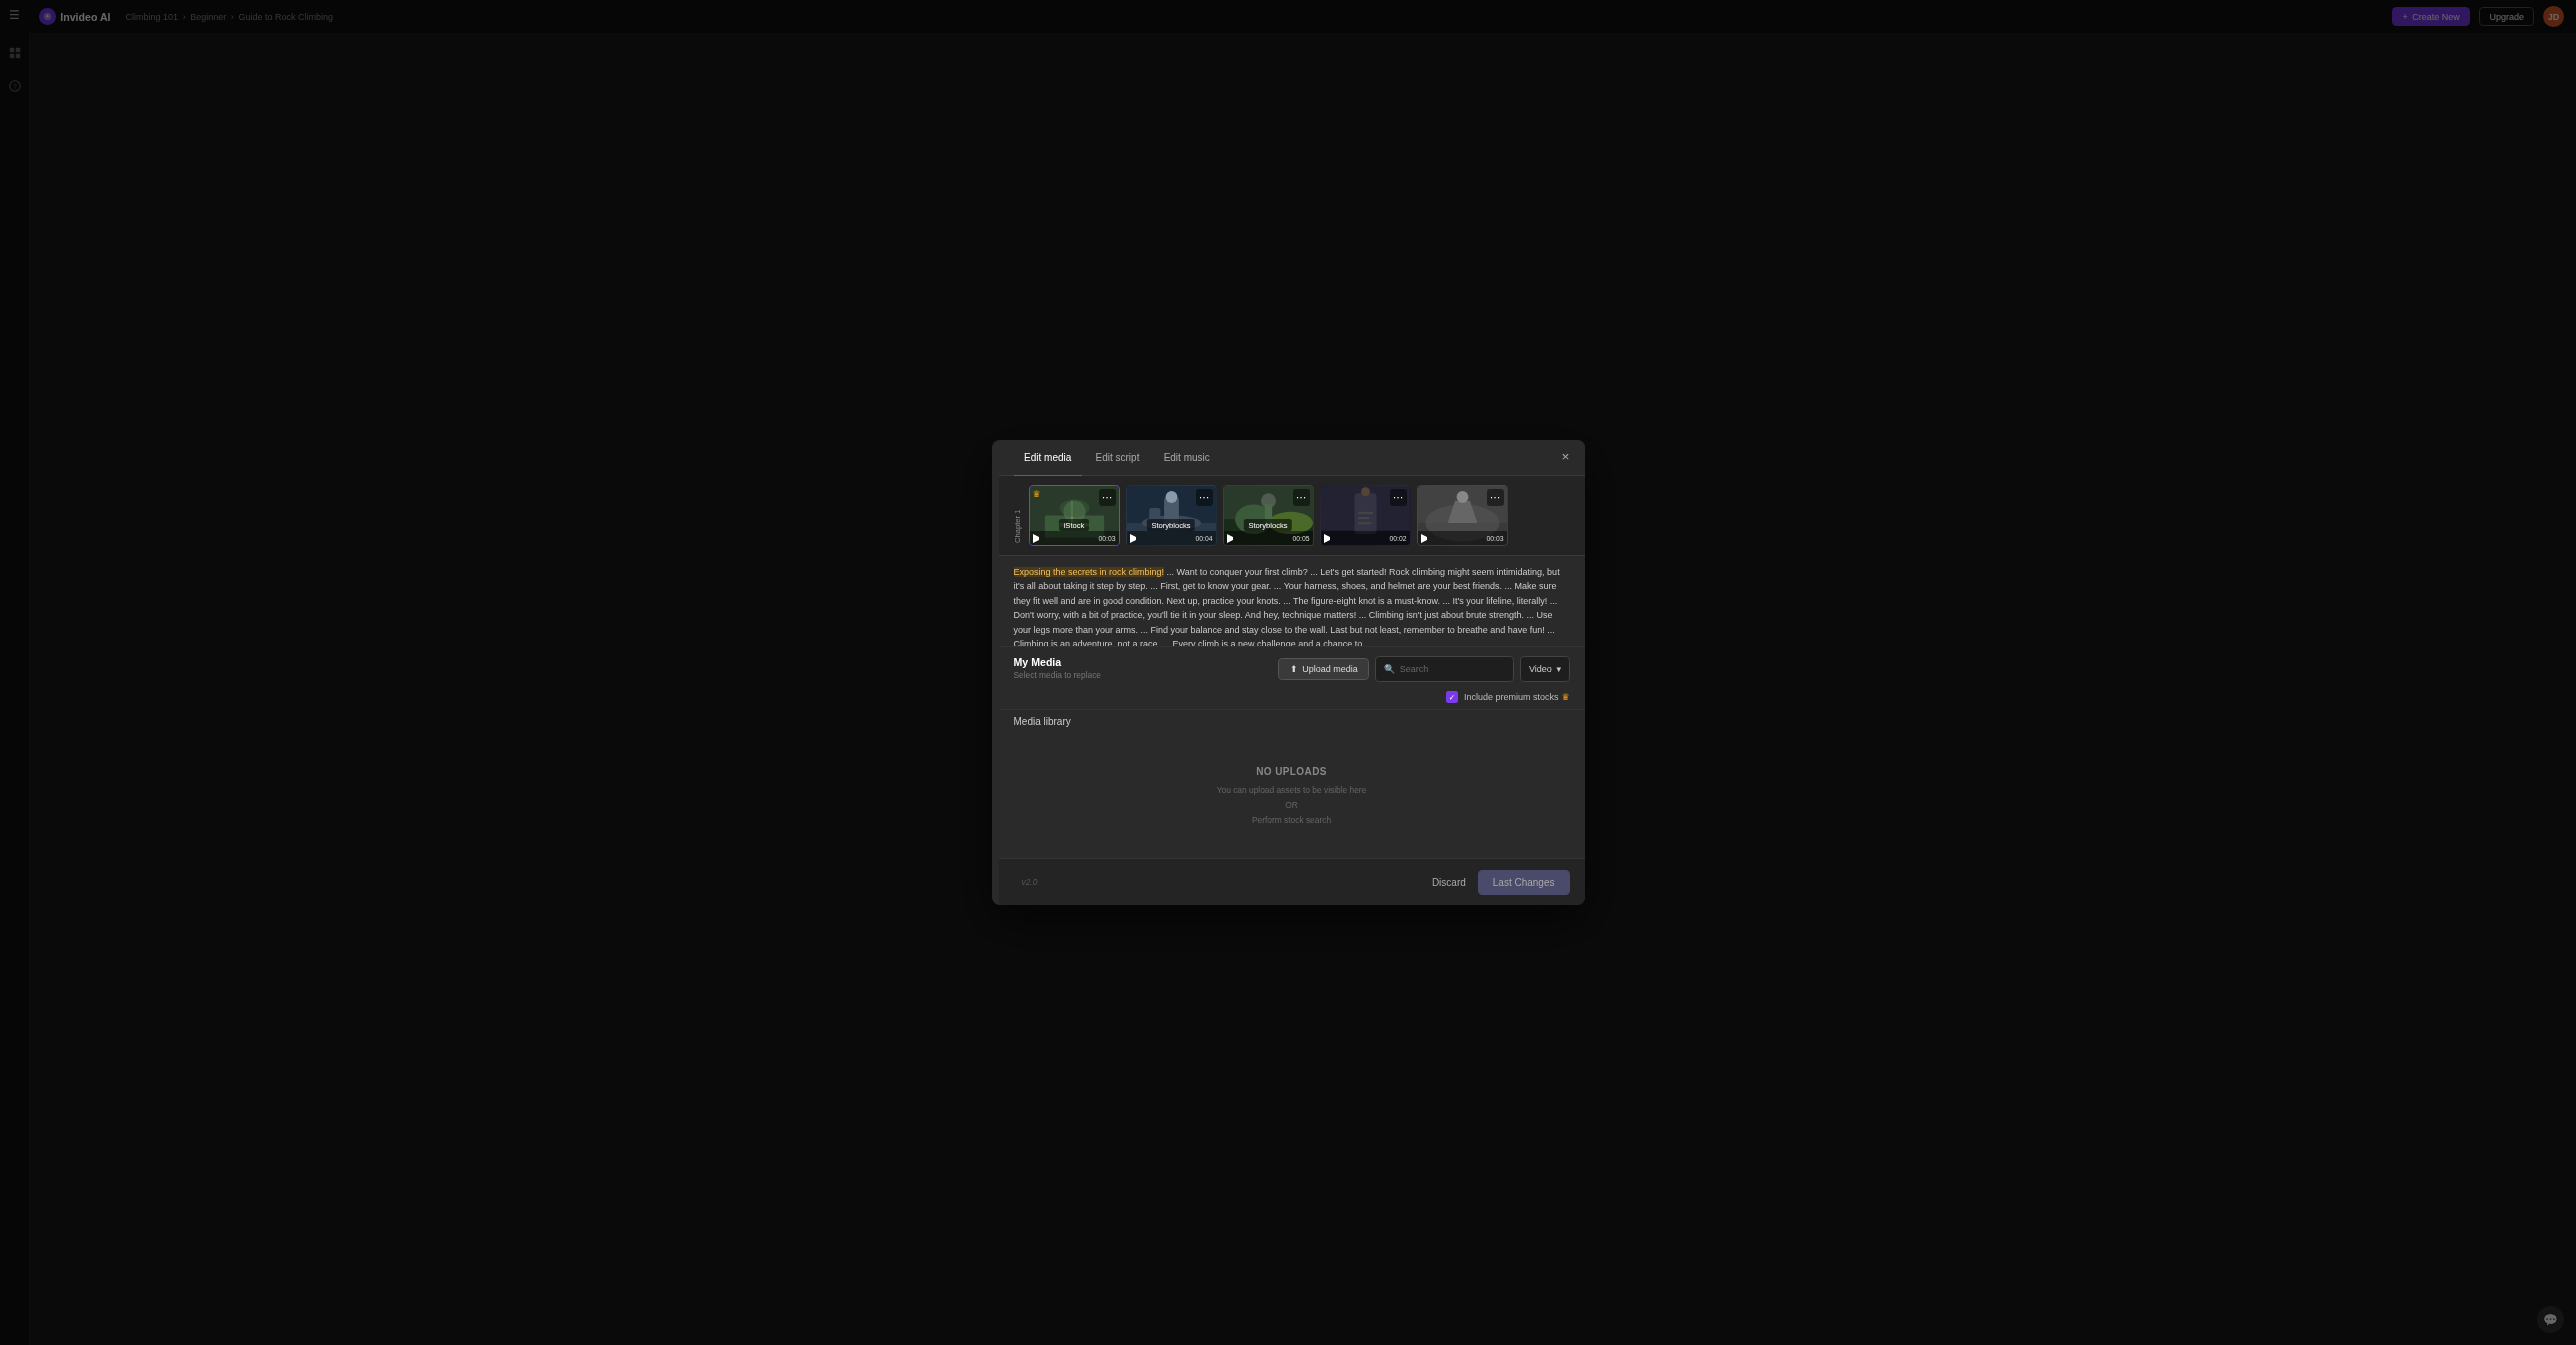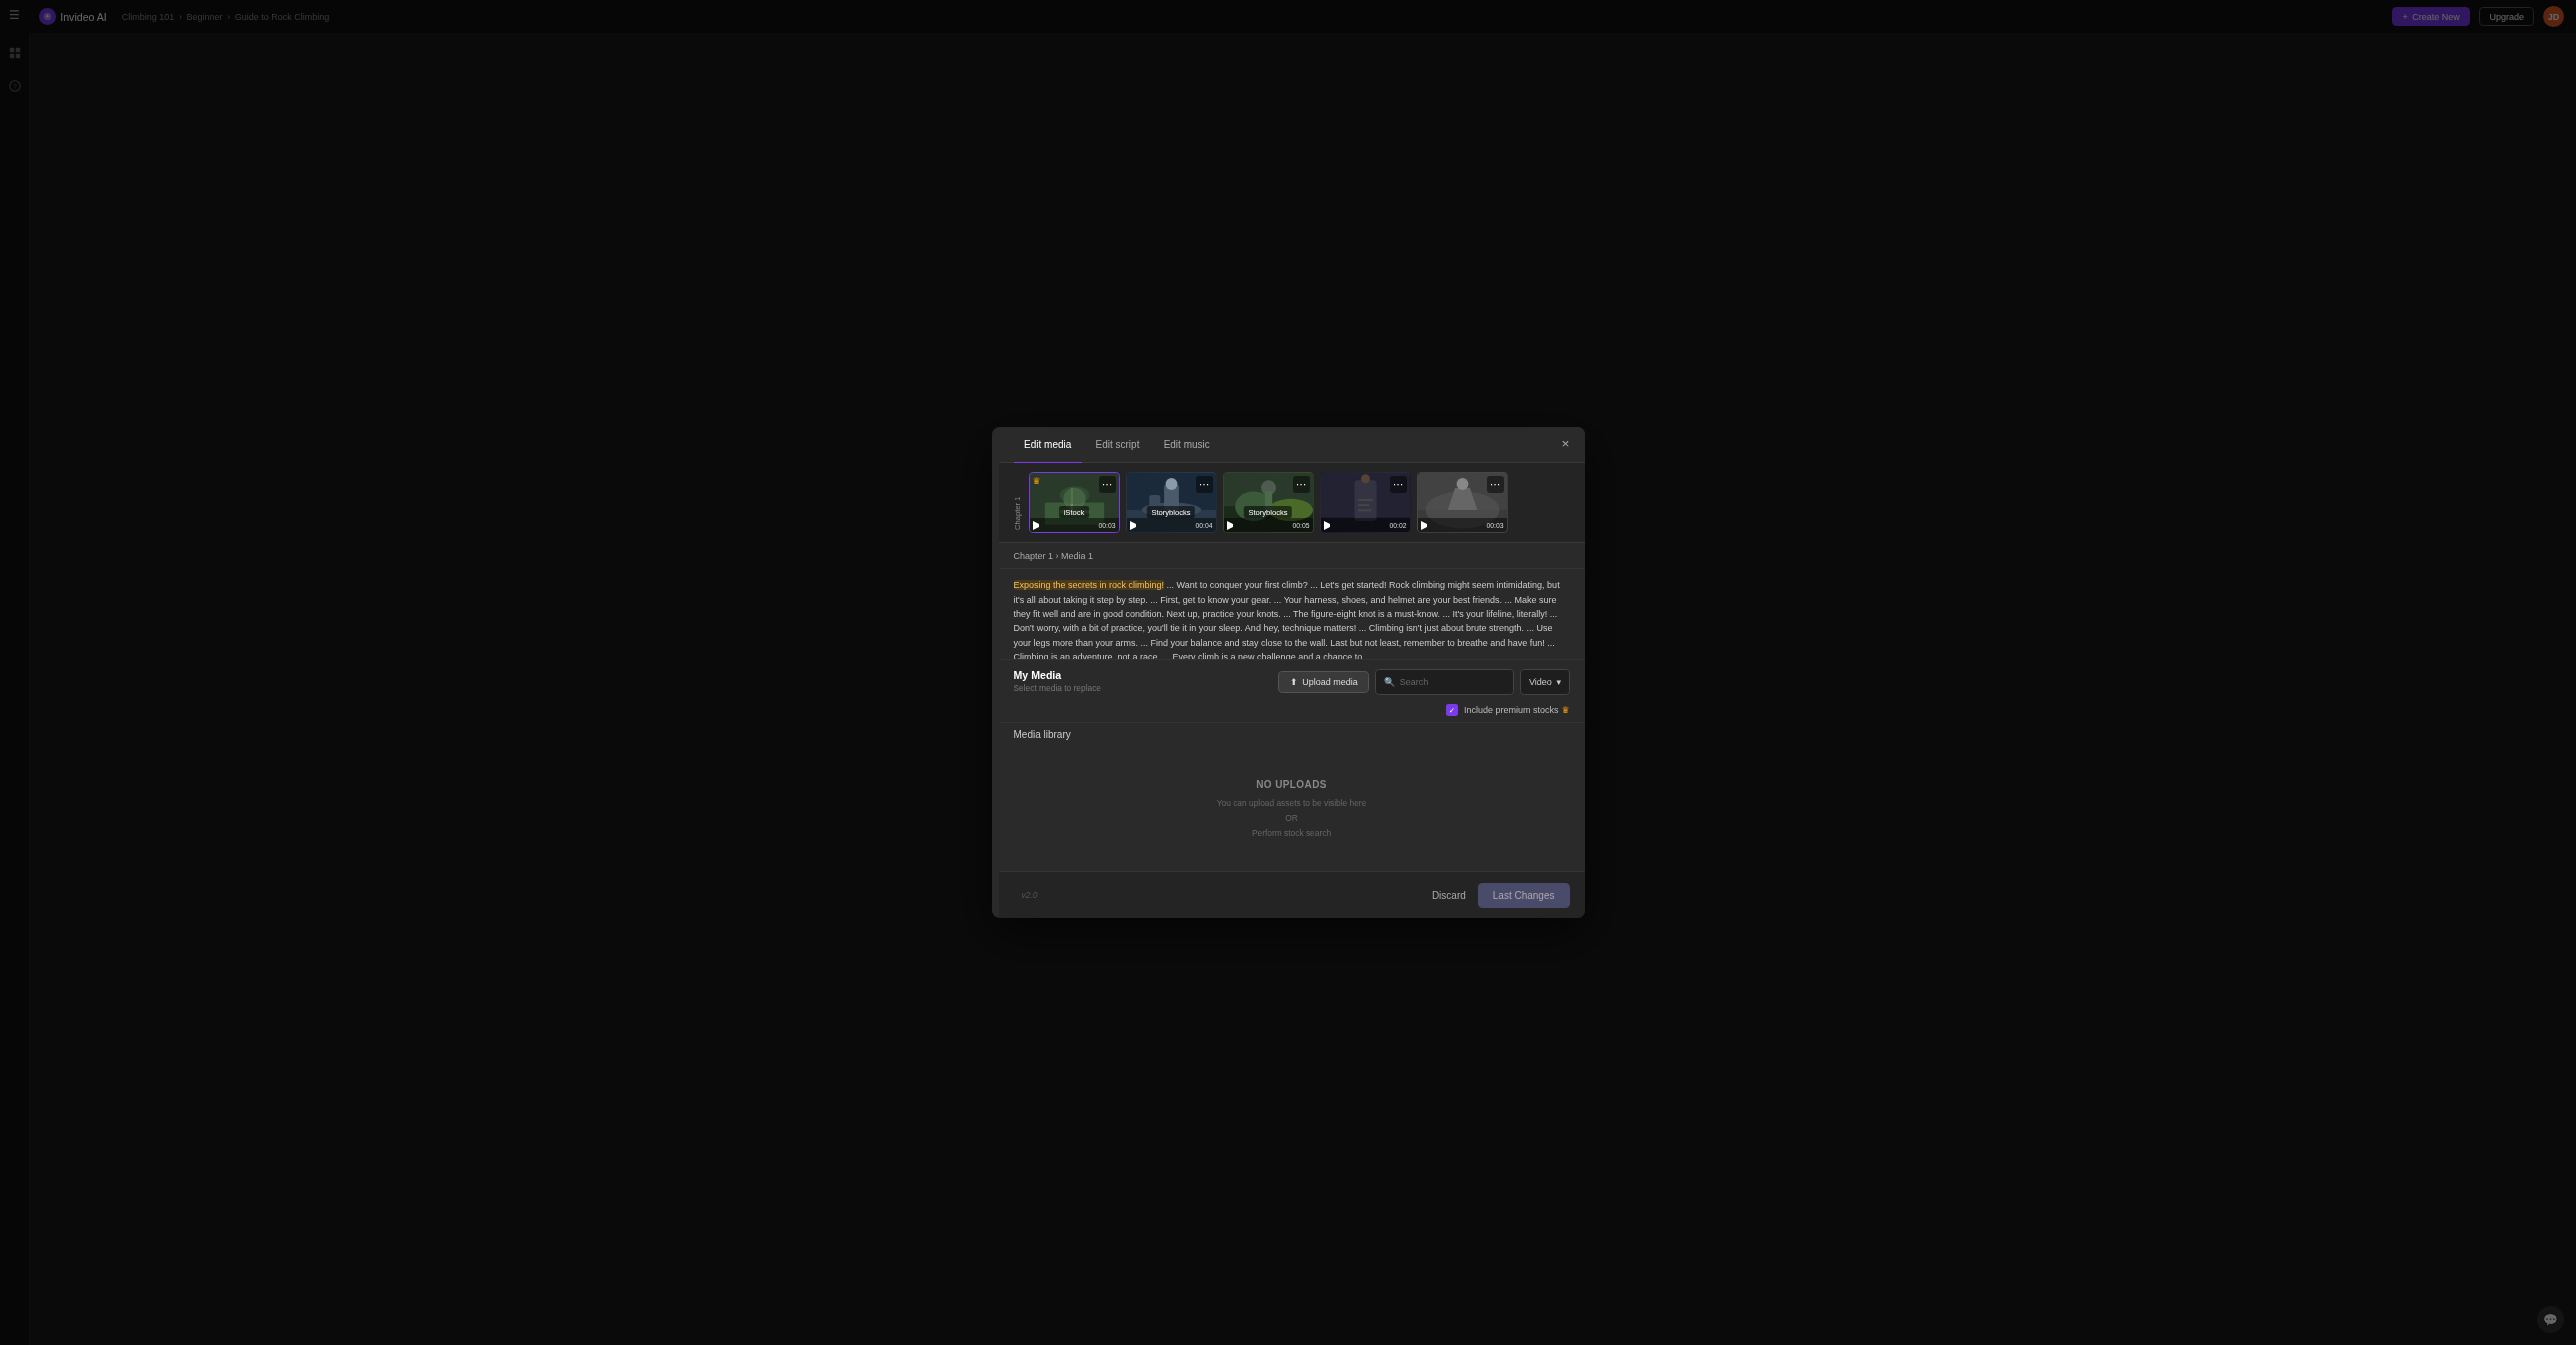--- a/index.html
+++ b/index.html
@@ -25,21 +25,21 @@
       padding: 0 12px;
       gap: 9px;
       z-index: 10;
     }
     .topbar-logo {
       display: flex;
       align-items: center;
       gap: 4.6px;
       color: #fff;
       font-size: 10.6px;
-      font-weight: 400;
+      font-weight: 700;
     }
     .topbar-logo-icon {
       width: 16.7px;
       height: 16.7px;
       background: #7c3aed;
       border-radius: 50%;
       display: flex;
       align-items: center;
       justify-content: center;
       font-size: 7.6px;
@@ -682,23 +682,20 @@
           <button class="clip-more">⋯</button>
         </div>
         <div class="clip-play-bar">
           <span class="clip-play-icon"></span>
           <span class="clip-duration">00:03</span>
         </div>
       </div>
 
     </div>
 
-    <div class="modal-breadcrumb">
-      <span>Chapter 1 › Media 1</span>
-    </div>
 
     <div class="script-section">
       <div class="script-text">
         <span class="script-highlight">Exposing the secrets in rock climbing!</span><span> ... Want to conquer your first climb? ... Let's get started! Rock climbing might seem intimidating, but it's all about taking it step by step. ... First, get to know your gear. ... Your harness, shoes, and helmet are your best friends. ... Make sure they fit well and are in good condition. Next up, practice your knots. ... The figure-eight knot is a must-know. ... It's your lifeline, literally! ... Don't worry, with a bit of practice, you'll tie it in your sleep. And hey, technique matters! ... Climbing isn't just about brute strength. ... Use your legs more than your arms. ... Find your balance and stay close to the wall. Last but not least, remember to breathe and have fun! ... Climbing is an adventure, not a race. ... Every climb is a new challenge and a chance to</span>
       </div>
     </div>
 
     <div class="my-media-section">
       <div class="my-media-left">
         <div class="my-media-title">My Media</div>

